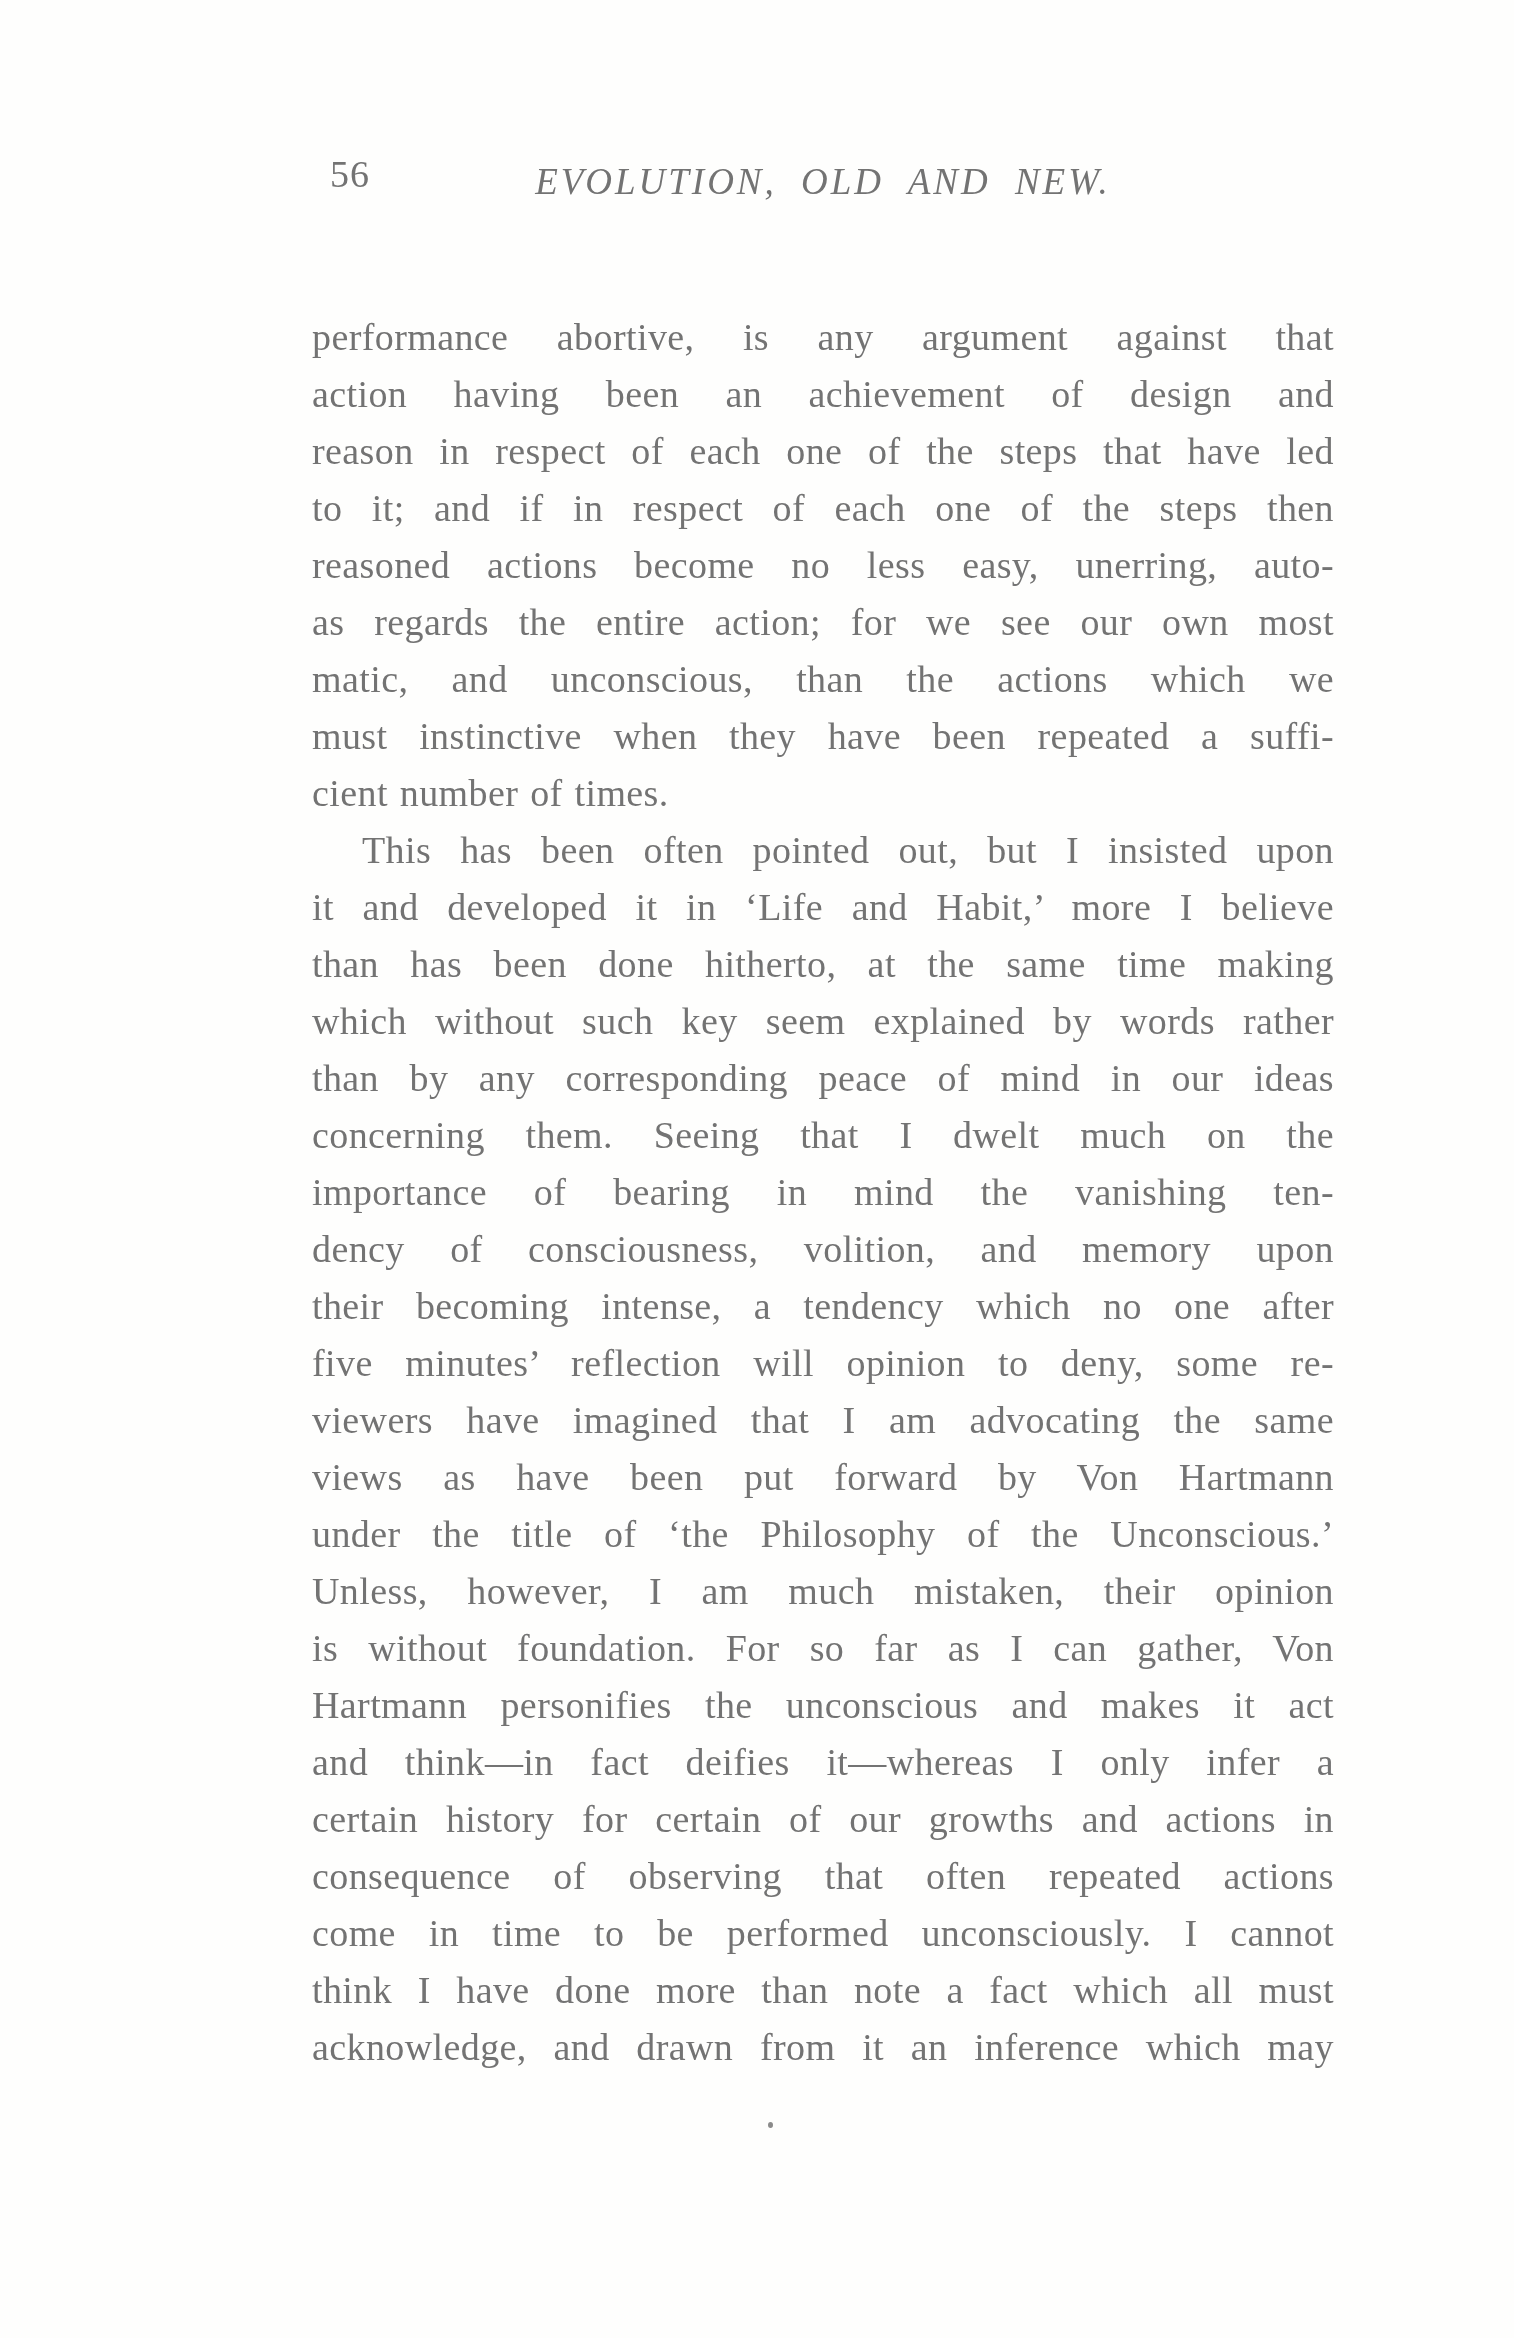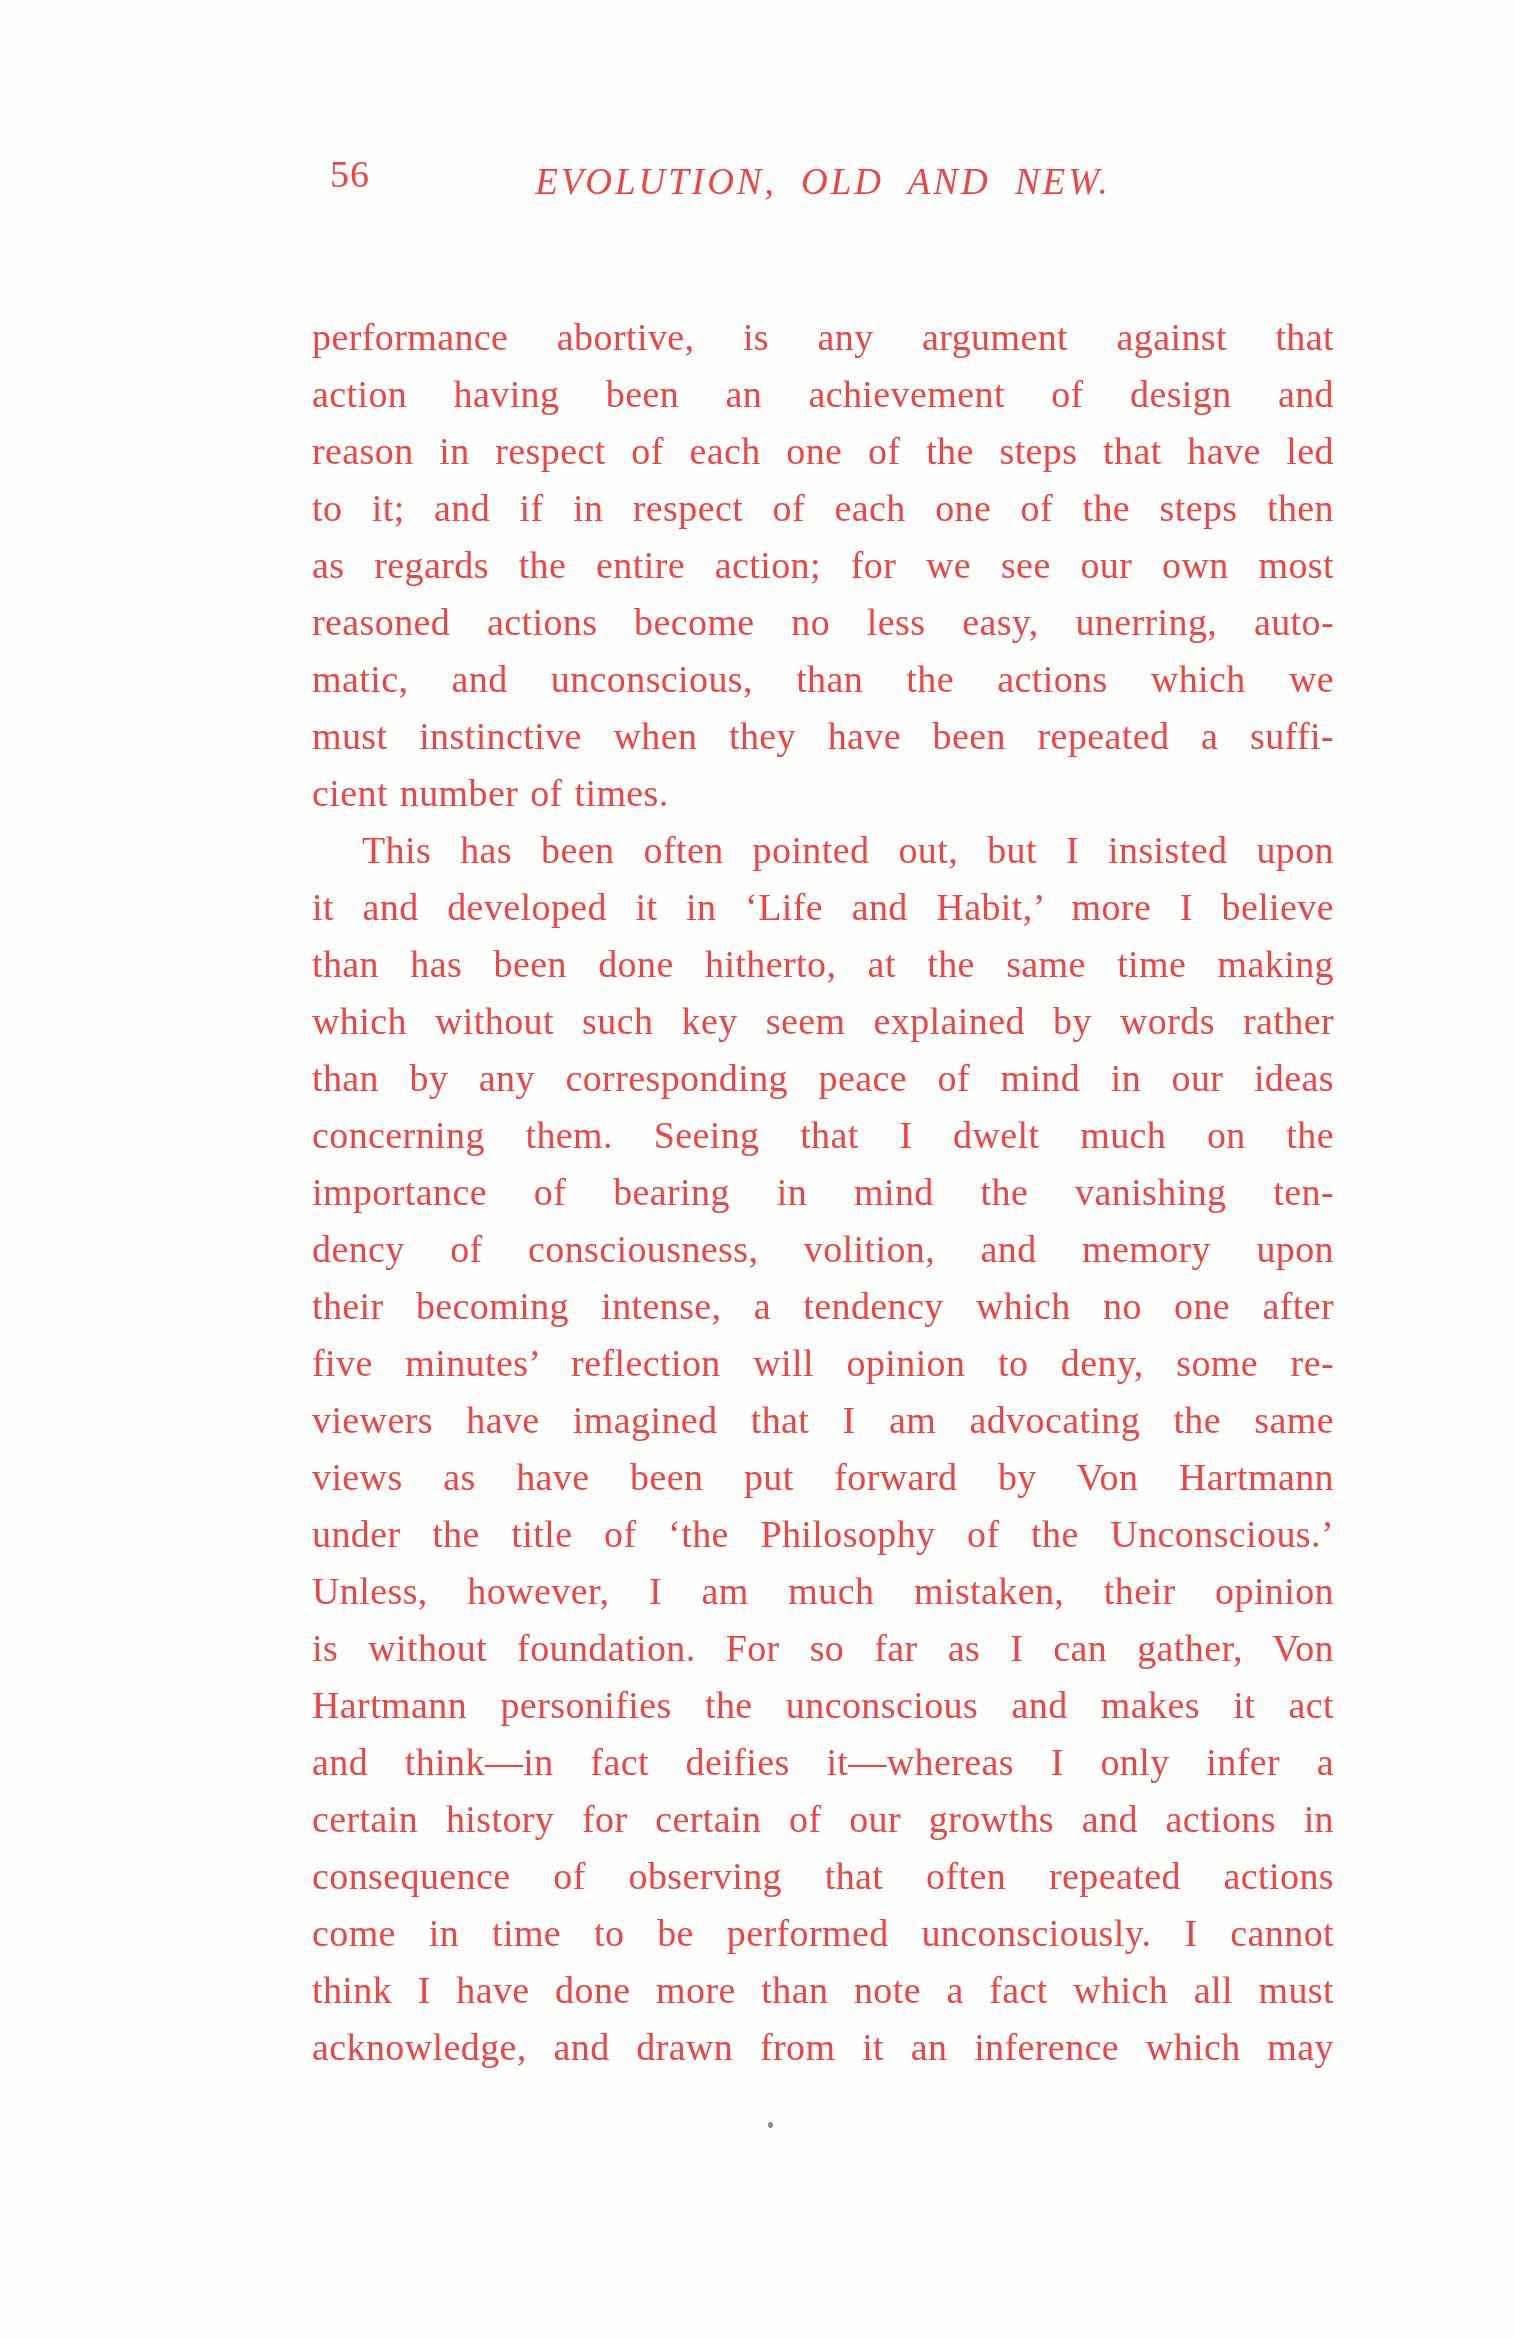--- a/index.html
+++ b/index.html
@@ -7,21 +7,21 @@
     padding: 0;
     background: #ffffff;
   }
   .book-page {
     position: relative;
     width: 1514px;
     height: 2338px;
     background: #fefefdl;
     background-color: #fefefd;
     overflow: hidden;
-    color: #ef4444;
+    color: #737373;
     font-family: "Liberation Serif", "DejaVu Serif", serif;
     -webkit-font-smoothing: antialiased;
   }
   .page-header {
     position: absolute;
     left: 312px;
     top: 150px;
     width: 1022px;
     height: 52px;
   }
@@ -83,22 +83,22 @@
   <div class="page-header">
     <span class="page-number">56</span>
     <span class="running-title">EVOLUTION, OLD AND NEW.</span>
   </div>
 
   <div class="page-body">
       <div class="line">performance abortive, is any argument against that</div>
       <div class="line">action having been an achievement of design and</div>
       <div class="line">reason in respect of each one of the steps that have led</div>
       <div class="line">to it; and if in respect of each one of the steps then</div>
+      <div class="line">reasoned actions become no less easy, unerring, auto-</div>
       <div class="line">as regards the entire action; for we see our own most</div>
-      <div class="line">reasoned actions become no less easy, unerring, auto-</div>
       <div class="line">matic, and unconscious, than the actions which we</div>
       <div class="line">must instinctive when they have been repeated a suffi-</div>
       <div class="line para-end">cient number of times.</div>
       <div class="line indent">This has been often pointed out, but I insisted upon</div>
       <div class="line">it and developed it in ‘Life and Habit,’ more I believe</div>
       <div class="line">than has been done hitherto, at the same time making</div>
       <div class="line">which without such key seem explained by words rather</div>
       <div class="line">than by any corresponding peace of mind in our ideas</div>
       <div class="line">concerning them.  Seeing that I dwelt much on the</div>
       <div class="line">importance of bearing in mind the vanishing ten-</div>

